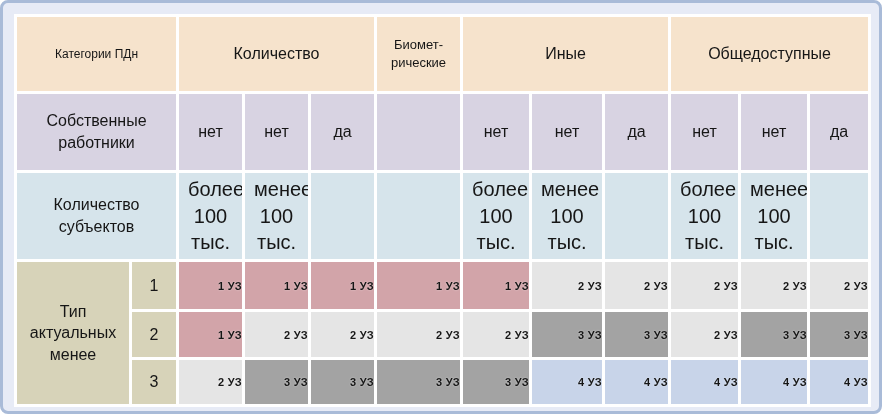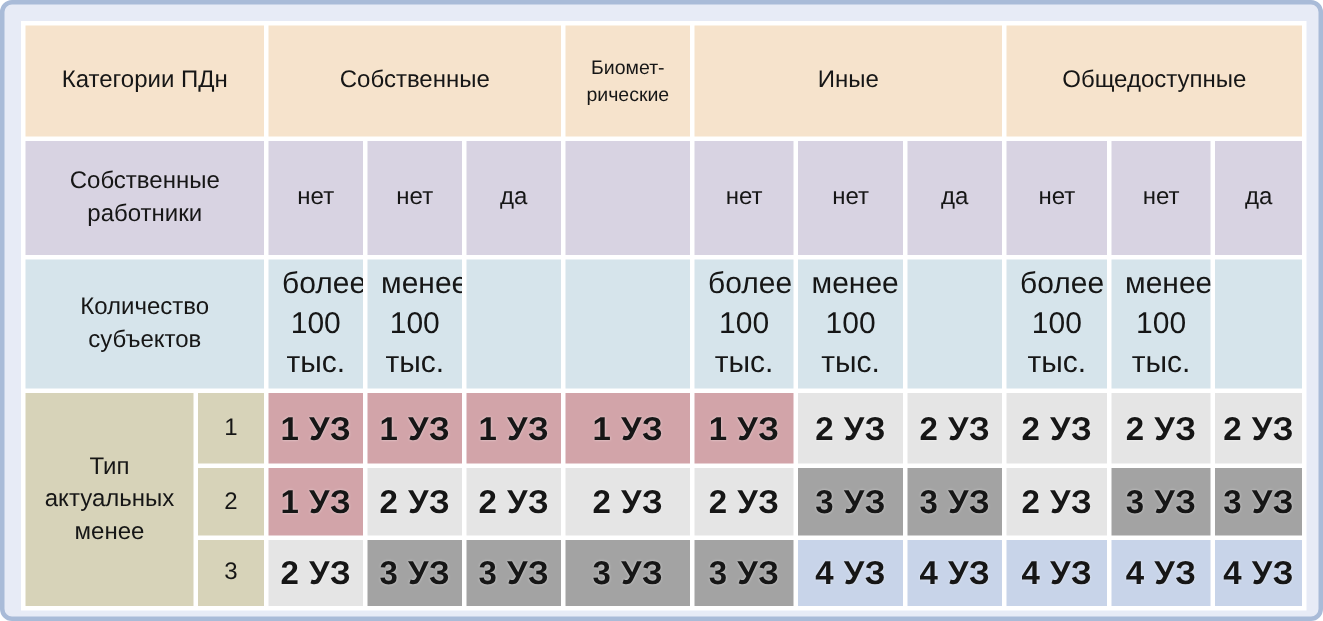--- a/index.html
+++ b/index.html
@@ -34,28 +34,29 @@
     font-size: 16px;
     overflow: hidden;
     padding: 0;
   }
   
   .head  { background: #f6e3cc; }
   .emp   { background: #d8d3e2; }
   .subj  { background: #d6e4eb; font-size: 20px; line-height: 1.32; padding: 0 9px; }
   .khaki { background: #d7d3b9; }
   
-  .corner { font-size: 16px; }
+  .corner { font-size: 12px; }
   .bio { font-size: 13px; white-space: pre-line; line-height: 1.35; }
   
   .uz {
     font-weight: bold;
-    font-size: 22px;
+    font-size: 11px;
     letter-spacing: 0.3px;
     text-shadow: 0 0 2px rgba(255,255,255,0.55);
+    text-align: right;
   }
   .uz1 { background: #d2a4a9; }
   .uz2 { background: #e5e5e5; }
   .uz3 { background: #a3a3a3; }
   .uz4 { background: #c8d4e9; }
   .lbl { line-height: 1.35; padding: 4px 4px; }
 </style>
 </head>
 <body>
 
@@ -72,21 +73,21 @@
         <col style="width:70px">
         <col style="width:63px">
       <col style="width:67px">
         <col style="width:66px">
         <col style="width:58px">
     </colgroup>
 
     <tbody>
         <tr style="height:74px">
       <td colspan="2" class="head corner">Категории ПДн</td>
-      <td colspan="3" class="head">Собственные</td>
+      <td colspan="3" class="head">Количество</td>
       <td class="head bio">Биомет-
 рические</td>
       <td colspan="3" class="head">Иные</td>
       <td colspan="3" class="head">Общедоступные</td>
     </tr>
 
     <tr style="height:76px">
       <td colspan="2" class="emp lbl">Собственные работники</td>
       <td class="emp">нет</td>
       <td class="emp">нет</td>

